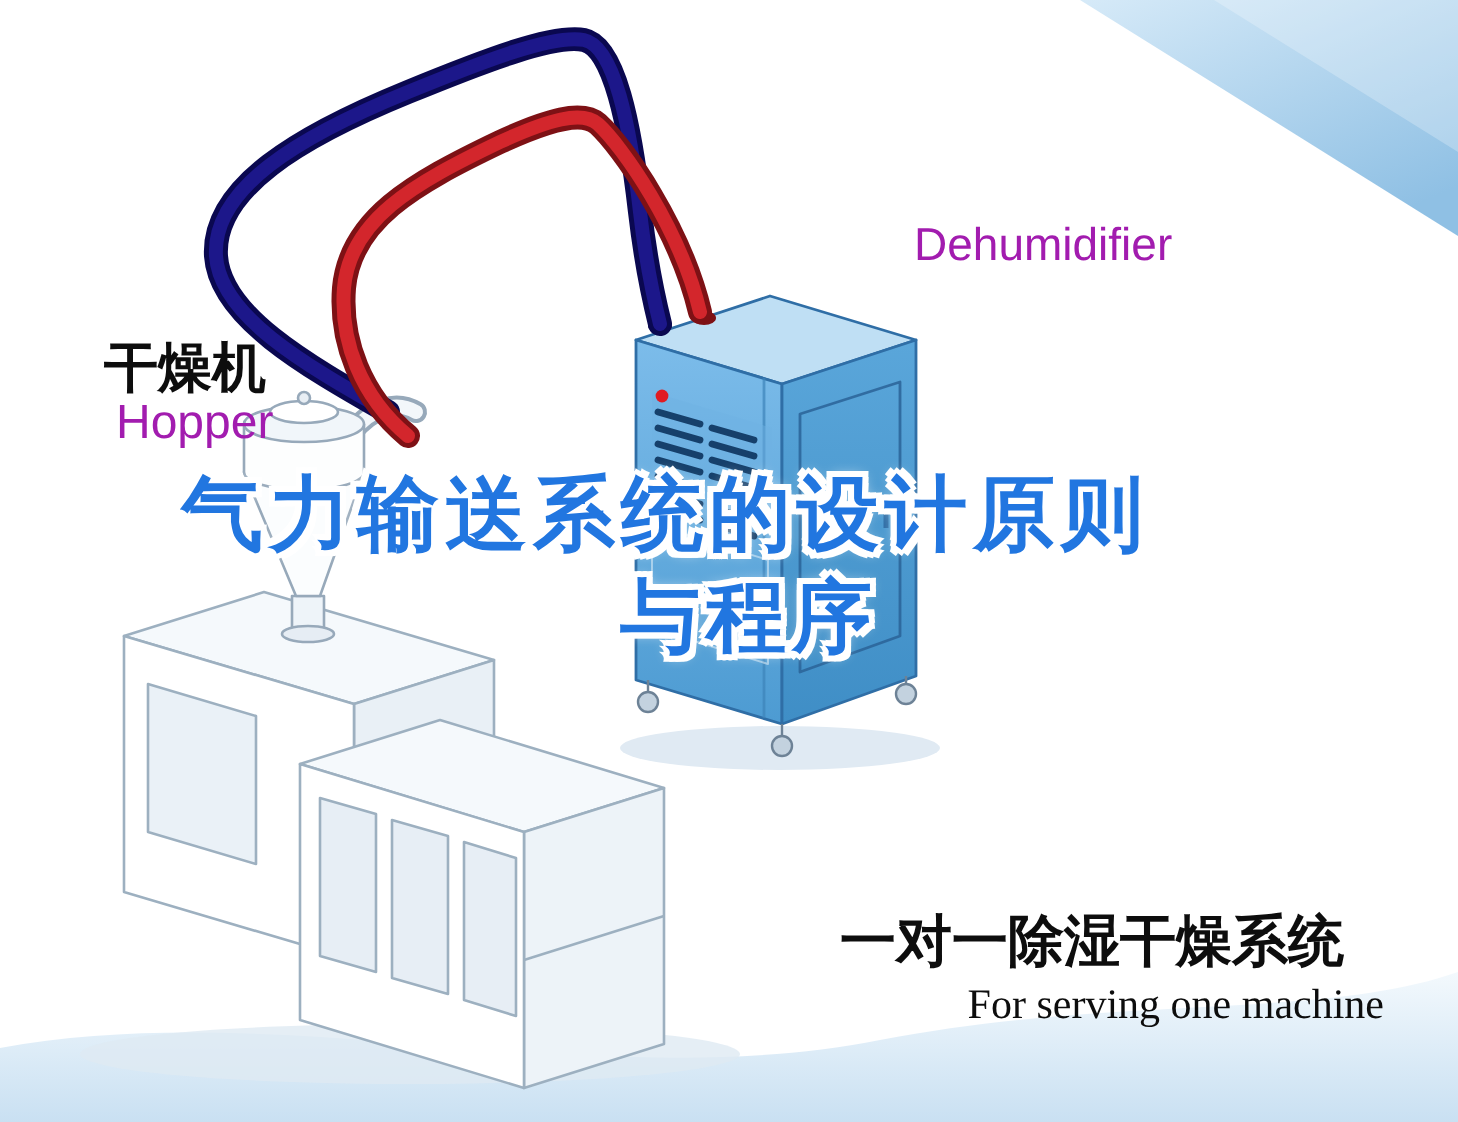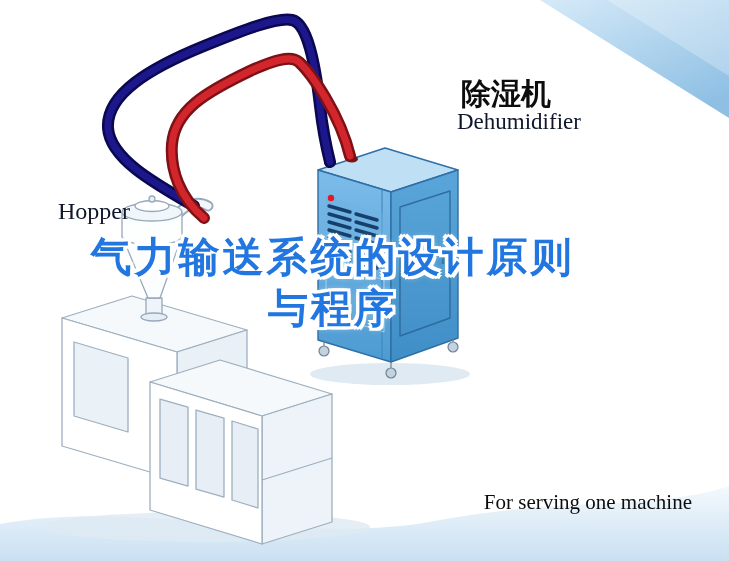--- a/index.html
+++ b/index.html
@@ -3,34 +3,34 @@
 <meta charset="utf-8">
 <style>
   html,body{margin:0;padding:0;background:#ffffff;}
   .canvas{
     position:relative;width:729px;height:561px;background:#ffffff;
     overflow:hidden;font-family:"Liberation Sans", sans-serif;
   }
   .illustration{position:absolute;left:0;top:0;}
   .txt{position:absolute;white-space:nowrap;}
   .label-cn{font-weight:700;color:#0d0d0d;}
-  .label-en{font-family:Liberation Serif, serif;color:#0f172a;}
+  .label-en{font-family:Liberation Sans, sans-serif;color:#a21caf;}
   #dryer-cn{left:52px;top:166px;font-size:27px;}
   #dryer-en{left:58px;top:198px;font-size:24px;}
   #dehum-cn{left:461px;top:74px;font-size:30px;}
   #dehum-en{left:457px;top:109px;font-size:23px;}
   .title{
     position:absolute;left:0;width:665px;text-align:center;
     color:#2176e0;font-weight:800;letter-spacing:3px;
     text-shadow:-3px -3px 0 #fff,3px -3px 0 #fff,-3px 3px 0 #fff,3px 3px 0 #fff,
                 -3px 0 0 #fff,3px 0 0 #fff,0 -3px 0 #fff,0 3px 0 #fff,
                 0 0 7px rgba(255,255,255,.95);
   }
   #title-1{top:230px;font-size:41px;}
-  #title-2{top:281px;font-size:40px;}
+  #title-2{top:281px;font-size:40px;margin-left:42px;}
   .caption{position:absolute;left:400px;width:292px;text-align:center;}
   #caption-cn{top:452px;font-size:28px;font-weight:700;color:#0d0d0d;}
   #caption-en{top:490px;font-size:21px;font-family:"Liberation Serif", serif;color:#0d0d0d;text-align:right;}
 </style>
 </head>
 <body>
 
 <div class="canvas">
 
   <svg class="illustration" width="729" height="561" viewBox="0 0 729 561">
@@ -132,23 +132,24 @@
     <g fill="none" stroke-linecap="round">
       <path d="M 194 206 C 152 182 110 158 108 128 C 106 94 150 68 204 46 C 243 30 277 17 292 20 C 307 23 315 62 320 106 C 323 132 327 150 330 162" stroke="#0a0850" stroke-width="12"></path>
       <path d="M 194 206 C 152 182 110 158 108 128 C 106 94 150 68 204 46 C 243 30 277 17 292 20 C 307 23 315 62 320 106 C 323 132 327 150 330 162" stroke="#1c178a" stroke-width="7"></path>
     </g>
     <g fill="none" stroke-linecap="round">
       <path d="M 204 218 C 180 198 170 170 172 144 C 175 110 206 92 250 71 C 274 60 291 55 299 62 C 311 73 340 114 350 156" stroke="#7e1115" stroke-width="12"></path>
       <path d="M 204 218 C 180 198 170 170 172 144 C 175 110 206 92 250 71 C 274 60 291 55 299 62 C 311 73 340 114 350 156" stroke="#d3262c" stroke-width="7"></path>
     </g>
   </svg>
 
+  <div class="txt label-cn" id="dryer-cn">干燥机</div>
   <div class="txt label-en" id="dryer-en">Hopper</div>
 
-  <div class="txt label-cn" id="dehum-cn">除湿机</div>
   <div class="txt label-en" id="dehum-en">Dehumidifier</div>
 
   <div class="title" id="title-1">气力输送系统的设计原则</div>
   <div class="title" id="title-2">与程序</div>
 
+  <div class="caption txt" id="caption-cn">一对一除湿干燥系统</div>
   <div class="caption txt" id="caption-en">For serving one machine</div>
 
 </div>
 
 </body></html>

